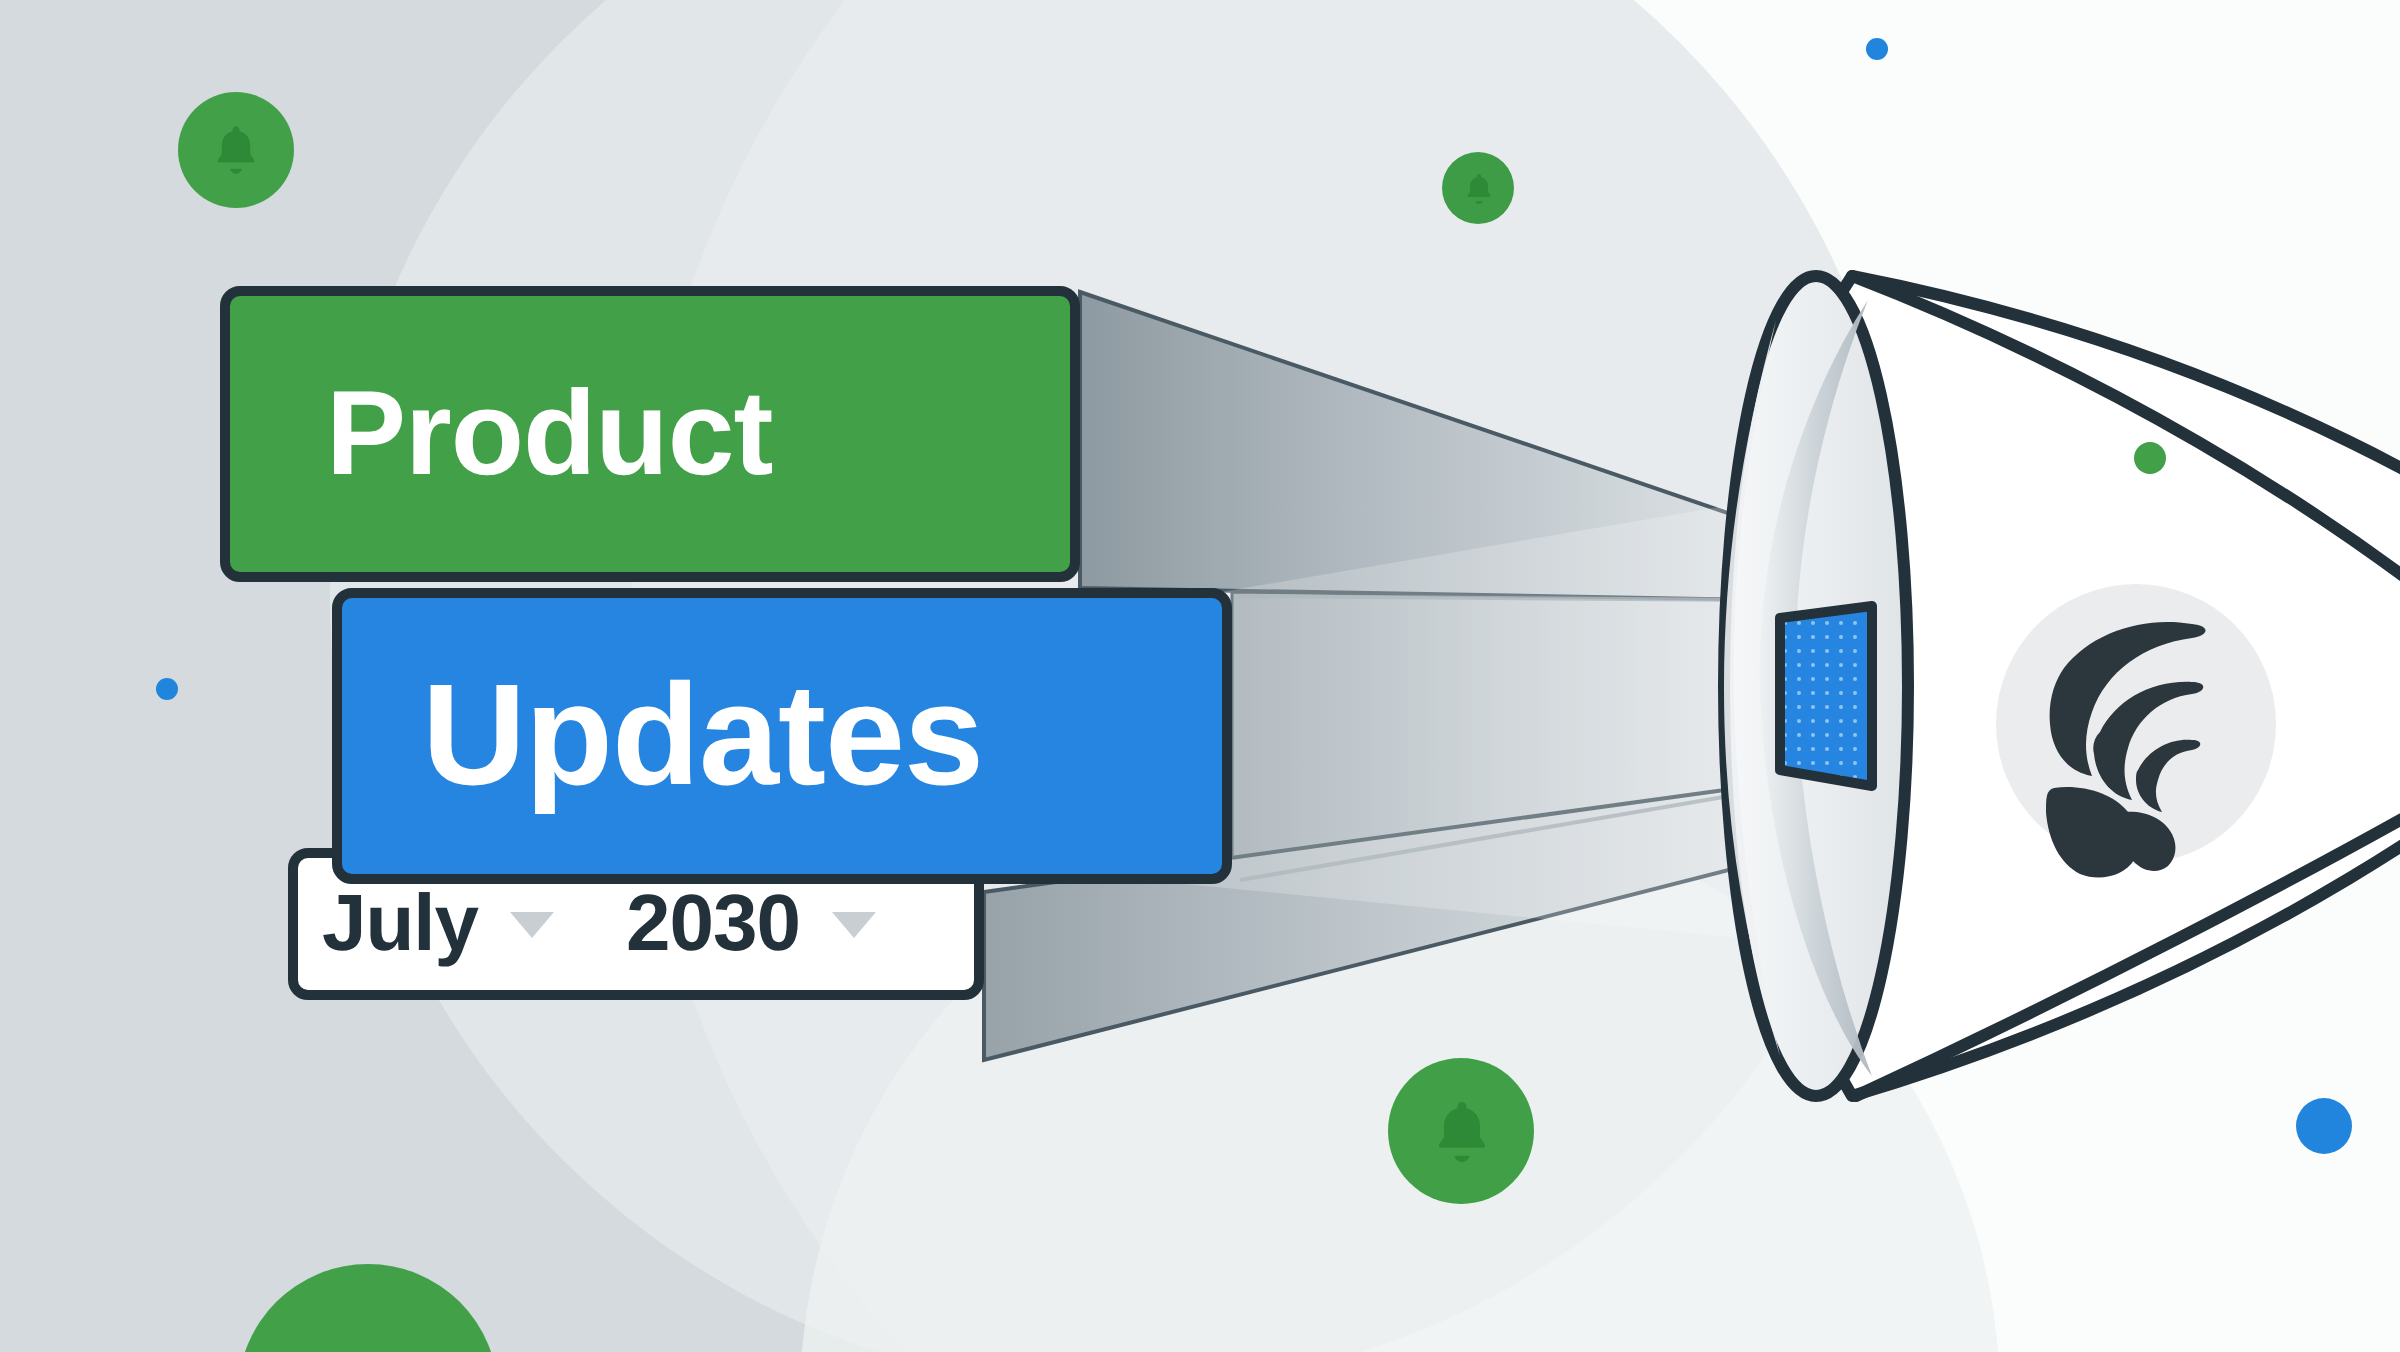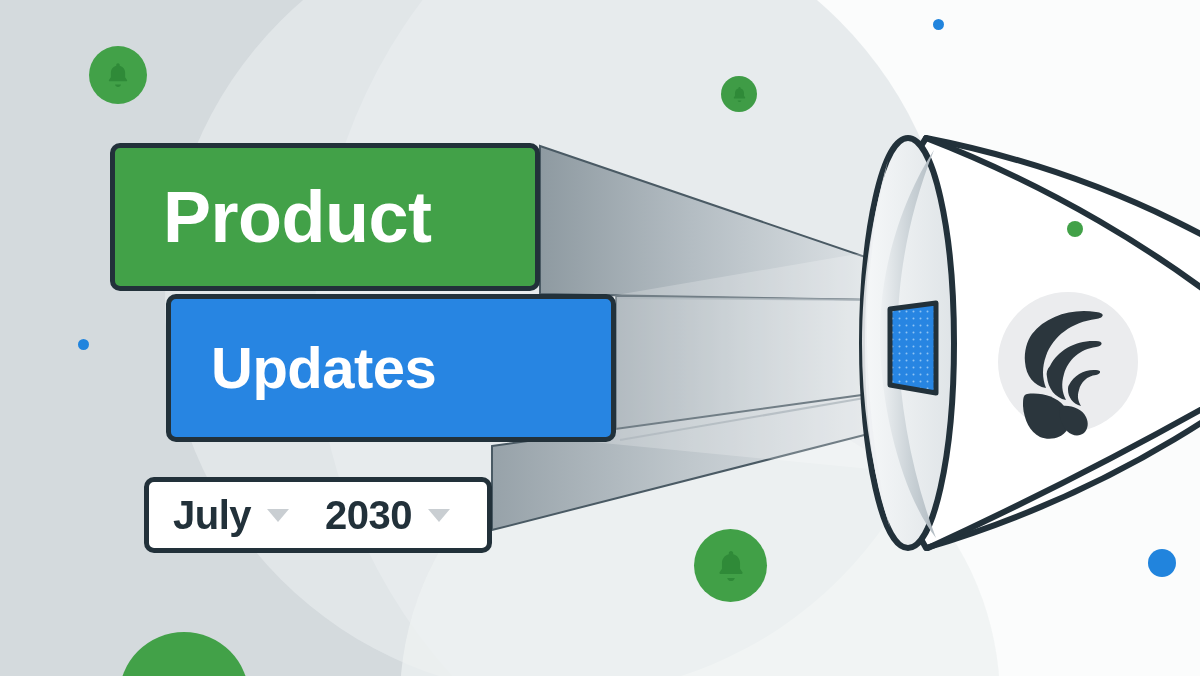--- a/index.html
+++ b/index.html
@@ -54,46 +54,46 @@
   #banner-product {
     left: 110px;
     top: 143px;
     width: 430px;
     height: 148px;
     background: #42a148;
     padding-left: 48px;
     z-index: 6;
   }
   #banner-product .banner-text {
-    font-size: 72px;
+    font-size: 60px;
     line-height: 90px;
   }
 
   #banner-updates {
     left: 166px;
     top: 294px;
     width: 450px;
     height: 148px;
     background: #2785e2;
     padding-left: 40px;
     z-index: 5;
   }
   #banner-updates .banner-text {
-    font-size: 58px;
+    font-size: 72px;
     line-height: 90px;
   }
 
   #date-chip {
     left: 144px;
-    top: 477px;
+    top: 424px;
     width: 348px;
     height: 76px;
     background: #ffffff;
     border-radius: 10px;
-    padding-left: 24px;
+    padding-left: 12px;
     z-index: 4;
     gap: 0;
   }
   .chip-group {
     display: flex;
     align-items: center;
     gap: 16px;
     cursor: pointer;
   }
   .chip-value {

